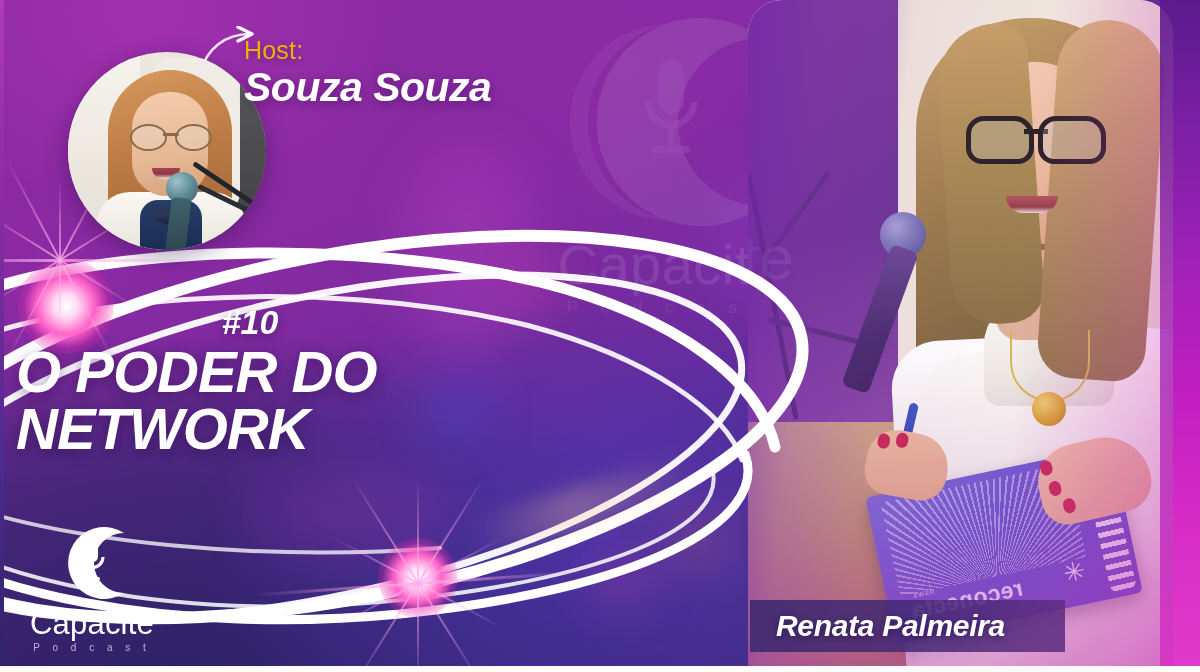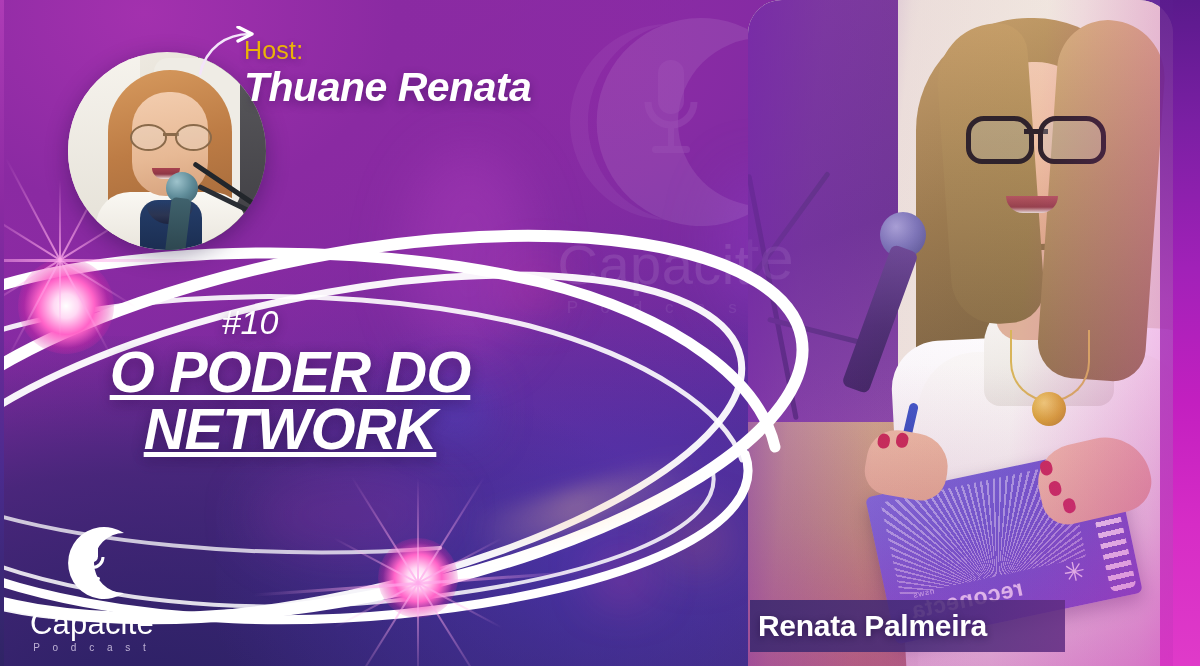--- a/index.html
+++ b/index.html
@@ -379,38 +379,37 @@
   }
   .host-arrow { position: absolute; left: 196px; top: 26px; width: 70px; height: 52px; }
 
   
   .ep-number {
     position: absolute;
     left: 0; top: 303px; width: 500px;
     text-align: center;
     color: #FFFFFF;
     font-size: 34px;
-    font-weight: 400;
+    font-weight: 700;
     font-style: italic;
     letter-spacing: 0px;
     text-shadow: 0 3px 10px rgba(30,8,60,0.45);
   }
   .ep-title {
     position: absolute;
-    left: 0; top: 344px; width: 580px;
-    text-align: center;
+    left: 16px; top: 344px; width: 580px;
+    text-align: left;
     color: #FFFFFF;
     font-size: 58px;
     line-height: 0.98;
     font-weight: 700;
     font-style: italic;
     letter-spacing: -1px;
     text-shadow: 0 4px 14px rgba(30,8,60,0.45);
     white-space: pre-line;
-    text-decoration: underline;
   }
 
   
   .logo { position: absolute; left: 24px; top: 522px; width: 136px; height: 142px; }
   .logo-mark { position: absolute; left: 26px; top: 0; width: 84px; height: 82px; }
   .logo-name {
     position: absolute; left: 0; top: 84px; width: 136px; text-align: center;
     color: #FFFFFF; font-size: 31px; font-weight: 400; letter-spacing: 0.2px;
   }
   .logo-sub {
@@ -424,22 +423,23 @@
     left: 750px; top: 600px;
     width: 315px; height: 52px;
     background: linear-gradient(100deg, rgba(58,40,110,0.88) 0%, rgba(70,42,118,0.86) 55%, rgba(96,44,130,0.86) 100%);
     display: flex;
     align-items: center;
   }
   .guest-banner-text {
     color: #FFFFFF;
     font-size: 30px;
     font-weight: 700;
+    font-style: italic;
     letter-spacing: -0.3px;
-    padding-left: 8px;
+    padding-left: 26px;
     text-shadow: 0 2px 7px rgba(20,5,45,0.45);
   }
 
   
   .bottom-strip {
     position: absolute; left: 0; bottom: 0; width: 1200px; height: 6px;
     background: #FFFFFF;
   }
   .left-strip {
     position: absolute; left: 0; top: 0; width: 4px; height: 672px;
@@ -593,21 +593,21 @@
     <div class="h-mic-head"></div>
     <div class="h-mic-body"></div>
   </div>
 
   <svg class="host-arrow" viewBox="0 0 70 52">
     <path d="M4 48 C 10 22, 30 8, 54 8" fill="none" stroke="#F3E4FA" stroke-width="2.6" stroke-linecap="round"></path>
     <path d="M42 1 L 56 8 L 42 15" fill="none" stroke="#FFFFFF" stroke-width="3.4" stroke-linecap="round" stroke-linejoin="round"></path>
   </svg>
 
   <div class="host-label">Host:</div>
-  <div class="host-name">Thuane Renata</div>
+  <div class="host-name">Souza Souza</div>
 
   <div class="ep-number">#10</div>
   <div class="ep-title">O PODER DO
 NETWORK</div>
 
   <div class="logo">
     <svg class="logo-mark" viewBox="0 0 84 82">
       <path d="M74 11 A36 36 0 1 0 74 71 A29 29 0 1 1 74 11 Z" fill="#FFFFFF"></path>
       <path d="M42 5 A36 36 0 0 0 42 77 A28 28 0 0 1 42 5 Z" fill="#FFFFFF" opacity="0.92"></path>
       <g fill="#FFFFFF" transform="translate(32,18)">

